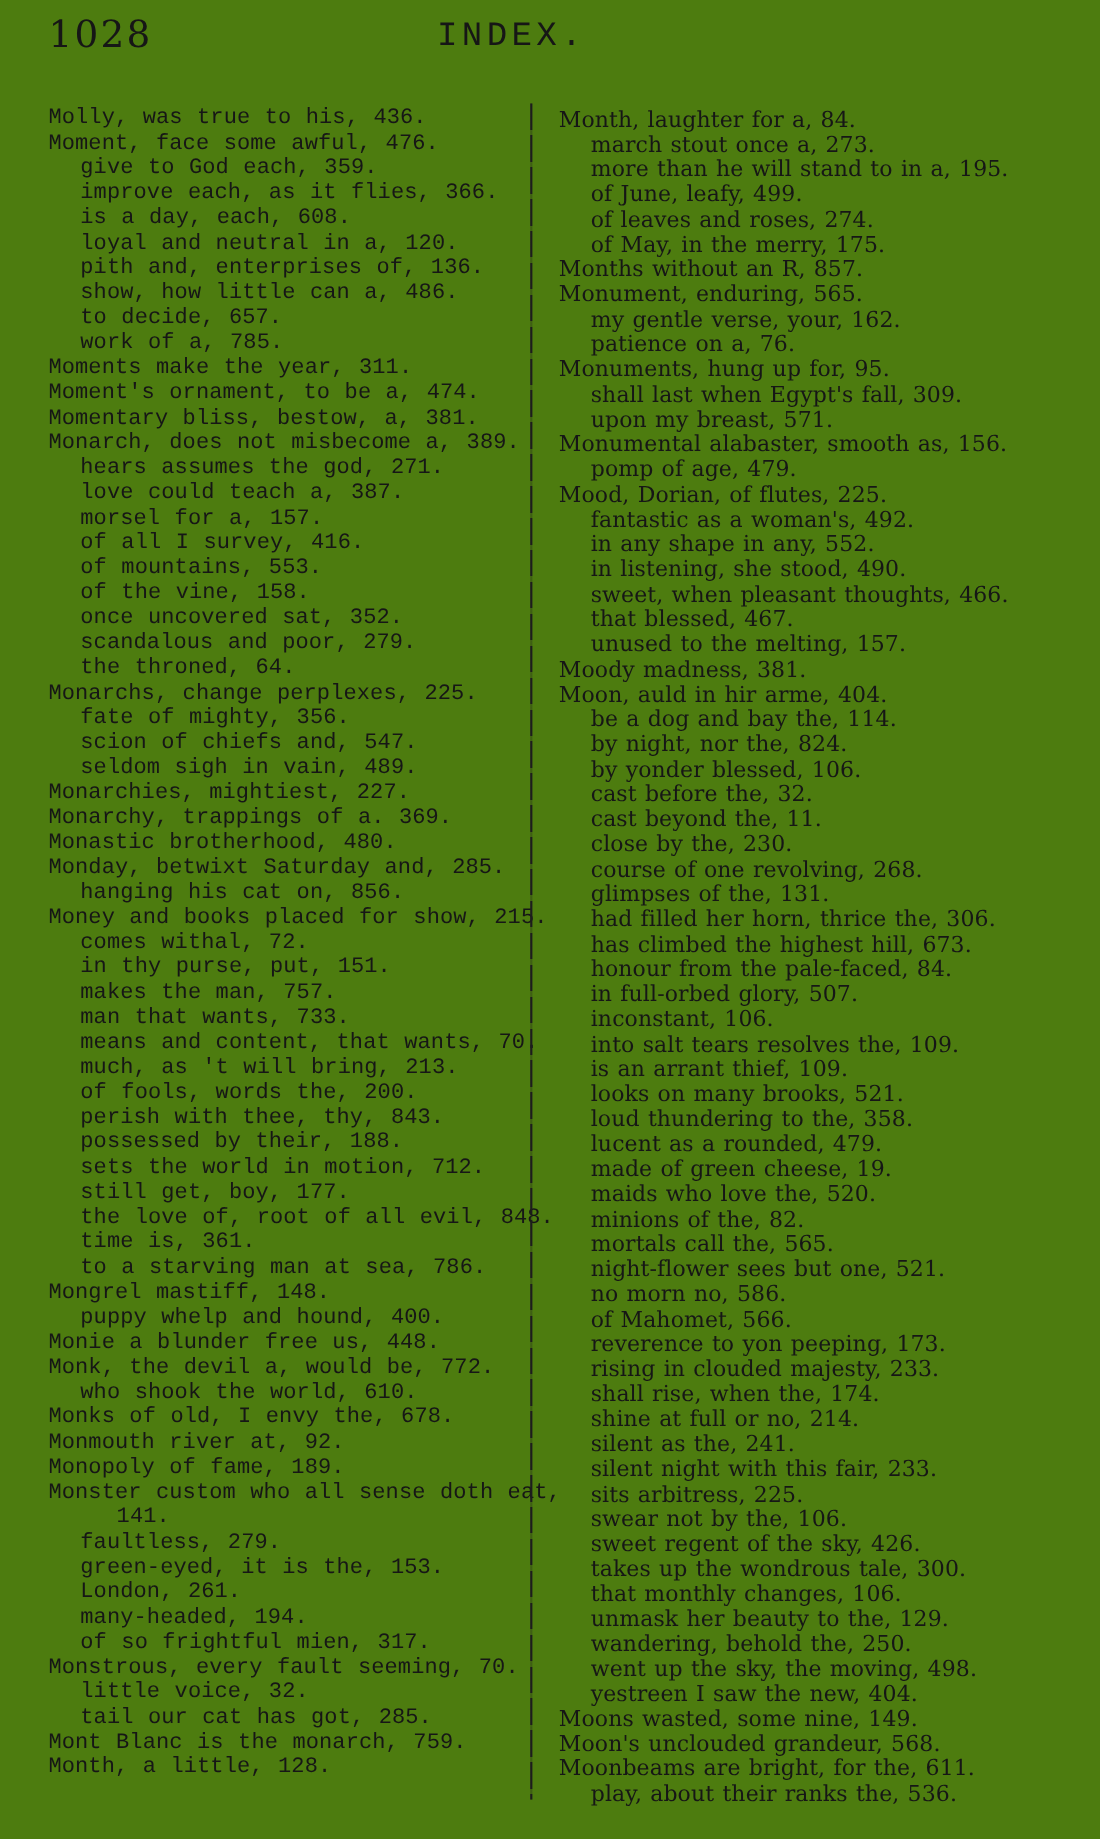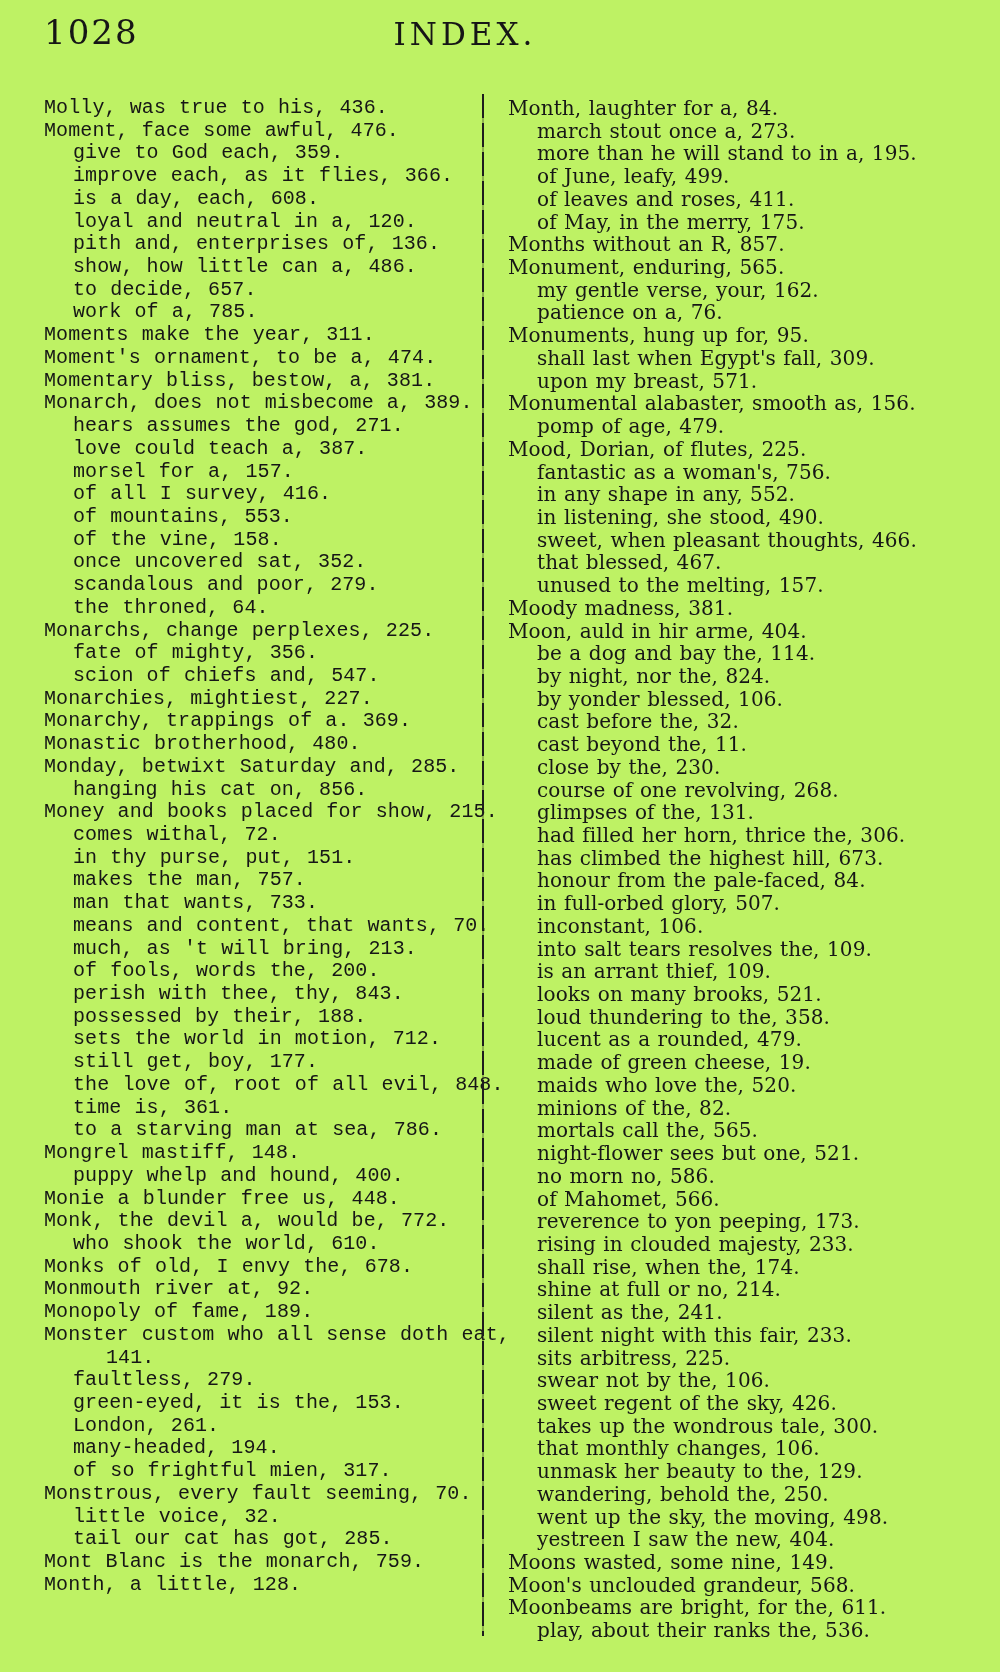--- a/index.html
+++ b/index.html
@@ -11,40 +11,41 @@
     width: 1000px;
     height: 1672px;
     position: relative;
     font-family: "DejaVu Serif", serif;
     color: #161616;
     overflow: hidden;
   }
   .page {
     position: absolute;
     inset: 0;
-    background: #bef264;
+    background: #4d7c0f;
   }
   
   .page-number {
     position: absolute;
     left: 44px;
     top: 12px;
     font-size: 34px;
     letter-spacing: 2px;
     white-space: nowrap;
   }
   .page-title {
     position: absolute;
     left: 0;
     top: 16px;
     width: 930px;
     text-align: center;
     font-size: 31px;
     letter-spacing: 4px;
     white-space: nowrap;
+    font-family: Liberation Mono, monospace;
   }
   
   .col {
     position: absolute;
     top: 97px;
   }
   .col-left  { left: 44px;  width: 436px; font-family: Liberation Mono, monospace; }
   .col-right { left: 508px; width: 462px; }
   .col-rule {
     position: absolute;
@@ -101,20 +102,21 @@
         <div class="line ind-1">morsel for a, 157.</div>
         <div class="line ind-1">of all I survey, 416.</div>
         <div class="line ind-1">of mountains, 553.</div>
         <div class="line ind-1">of the vine, 158.</div>
         <div class="line ind-1">once uncovered sat, 352.</div>
         <div class="line ind-1">scandalous and poor, 279.</div>
         <div class="line ind-1">the throned, 64.</div>
         <div class="line ind-0">Monarchs, change perplexes, 225.</div>
         <div class="line ind-1">fate of mighty, 356.</div>
         <div class="line ind-1">scion of chiefs and, 547.</div>
+        <div class="line ind-1">seldom sigh in vain, 489.</div>
         <div class="line ind-0">Monarchies, mightiest, 227.</div>
         <div class="line ind-0">Monarchy, trappings of a. 369.</div>
         <div class="line ind-0">Monastic brotherhood, 480.</div>
         <div class="line ind-0">Monday, betwixt Saturday and, 285.</div>
         <div class="line ind-1">hanging his cat on, 856.</div>
         <div class="line ind-0">Money and books placed for show, 215.</div>
         <div class="line ind-1">comes withal, 72.</div>
         <div class="line ind-1">in thy purse, put, 151.</div>
         <div class="line ind-1">makes the man, 757.</div>
         <div class="line ind-1">man that wants, 733.</div>
@@ -150,33 +152,33 @@
         <div class="line ind-0">Month, a little, 128.</div>
       </section>
 
     <div class="col-rule"></div>
 
     <section class="col col-right" id="col-right">
         <div class="line ind-0">Month, laughter for a, 84.</div>
         <div class="line ind-1">march stout once a, 273.</div>
         <div class="line ind-1">more than he will stand to in a, 195.</div>
         <div class="line ind-1">of June, leafy, 499.</div>
-        <div class="line ind-1">of leaves and roses, 411.</div>
+        <div class="line ind-1">of leaves and roses, 274.</div>
         <div class="line ind-1">of May, in the merry, 175.</div>
         <div class="line ind-0">Months without an R, 857.</div>
         <div class="line ind-0">Monument, enduring, 565.</div>
         <div class="line ind-1">my gentle verse, your, 162.</div>
         <div class="line ind-1">patience on a, 76.</div>
         <div class="line ind-0">Monuments, hung up for, 95.</div>
         <div class="line ind-1">shall last when Egypt's fall, 309.</div>
         <div class="line ind-1">upon my breast, 571.</div>
         <div class="line ind-0">Monumental alabaster, smooth as, 156.</div>
         <div class="line ind-1">pomp of age, 479.</div>
         <div class="line ind-0">Mood, Dorian, of flutes, 225.</div>
-        <div class="line ind-1">fantastic as a woman's, 756.</div>
+        <div class="line ind-1">fantastic as a woman's, 492.</div>
         <div class="line ind-1">in any shape in any, 552.</div>
         <div class="line ind-1">in listening, she stood, 490.</div>
         <div class="line ind-1">sweet, when pleasant thoughts, 466.</div>
         <div class="line ind-1">that blessed, 467.</div>
         <div class="line ind-1">unused to the melting, 157.</div>
         <div class="line ind-0">Moody madness, 381.</div>
         <div class="line ind-0">Moon, auld in hir arme, 404.</div>
         <div class="line ind-1">be a dog and bay the, 114.</div>
         <div class="line ind-1">by night, nor the, 824.</div>
         <div class="line ind-1">by yonder blessed, 106.</div>

